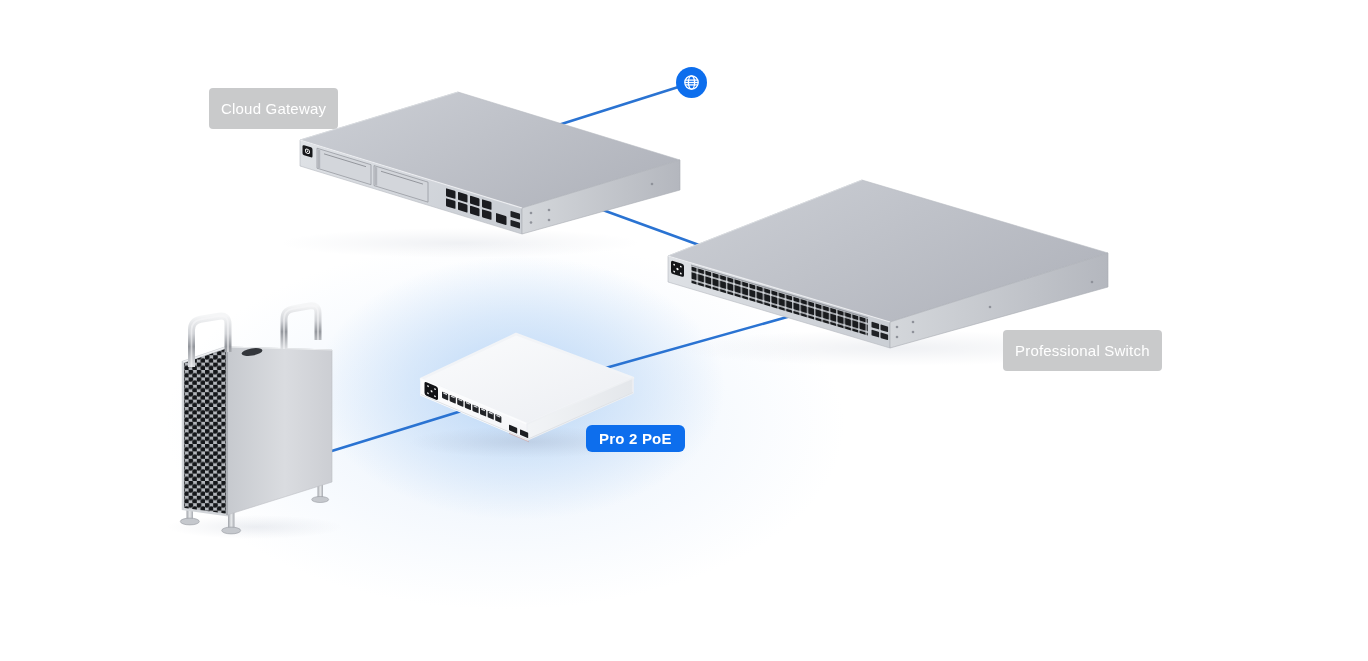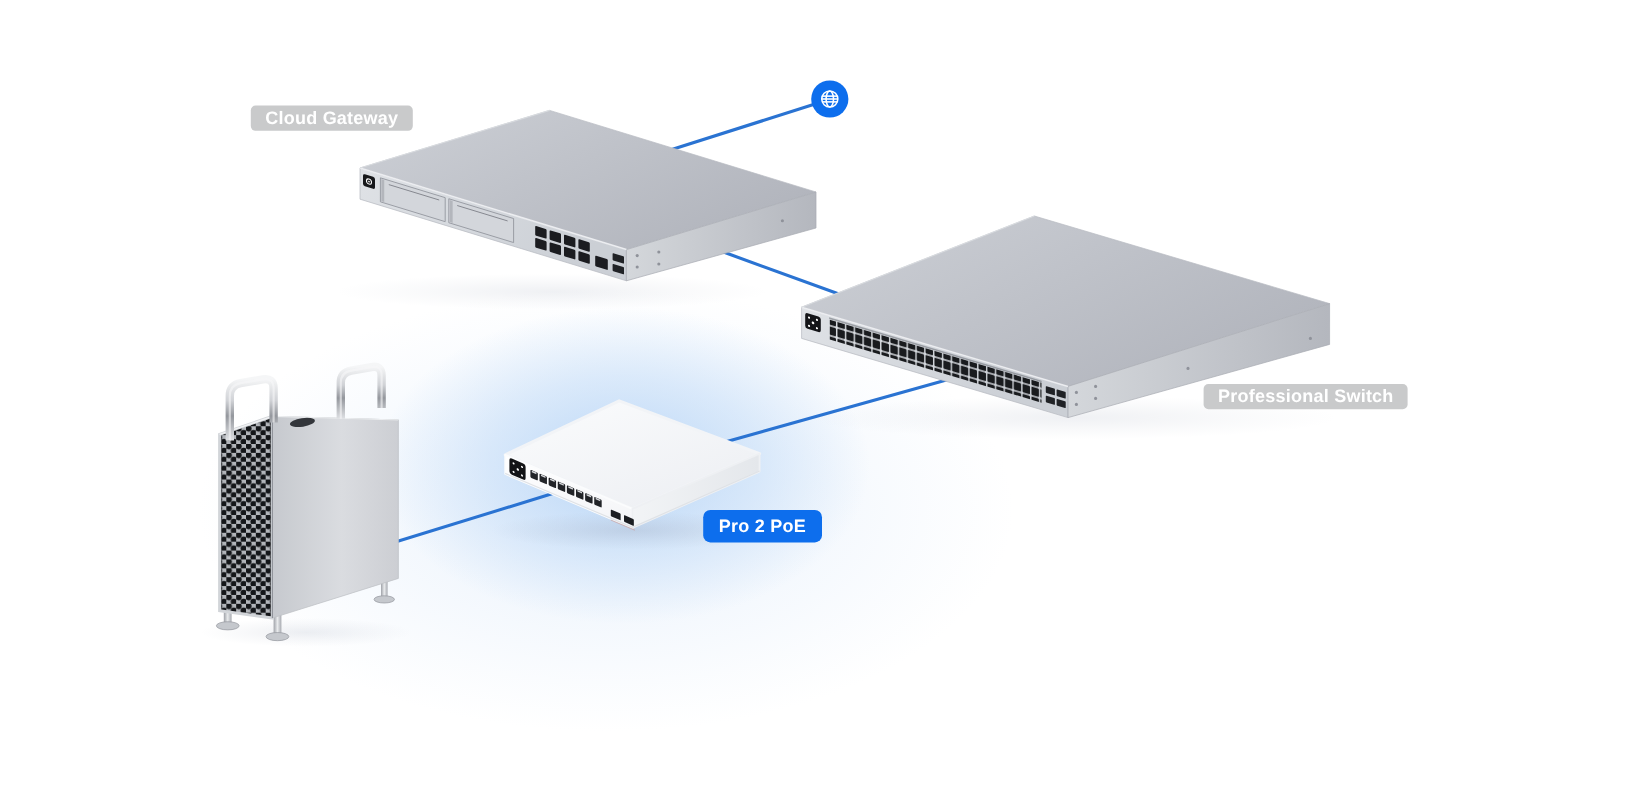--- a/index.html
+++ b/index.html
@@ -2,28 +2,28 @@
 <html><head>
 <meta charset="utf-8">
 <style>
   html,body{margin:0;padding:0;background:#ffffff;}
   .stage{
     position:relative;width:1368px;height:661px;background:#ffffff;
     overflow:hidden;font-family:"Liberation Sans",sans-serif;
   }
   .stage svg{position:absolute;left:0;top:0;}
   .badge{
-    position:absolute;color:#ffffff;font-size:15px;font-weight:700;
-    line-height:1;padding:3px 12px;border-radius:4px;letter-spacing:.2px;
+    position:absolute;color:#ffffff;font-size:15px;font-weight:400;
+    line-height:1;padding:13px 12px;border-radius:4px;letter-spacing:.2px;
     white-space:nowrap;user-select:none;
   }
   .badge-gray{background:#c9cacb;}
   .badge-blue{background:#0d6eed;font-weight:700;border-radius:6px;padding:6px 13px;}
   #badge-cloud-gateway{left:209px;top:88px;}
-  #badge-professional-switch{left:1003px;top:320px;text-align:center;}
+  #badge-professional-switch{left:1003px;top:330px;text-align:center;}
   #badge-pro8poe{left:586px;top:425px;}
 </style>
 </head>
 <body>
 
 <div class="stage">
 
 <svg width="1368" height="661" viewBox="0 0 1368 661">
   <defs>
     <linearGradient id="gTop" x1="0" y1="0" x2="1" y2="0.6">

